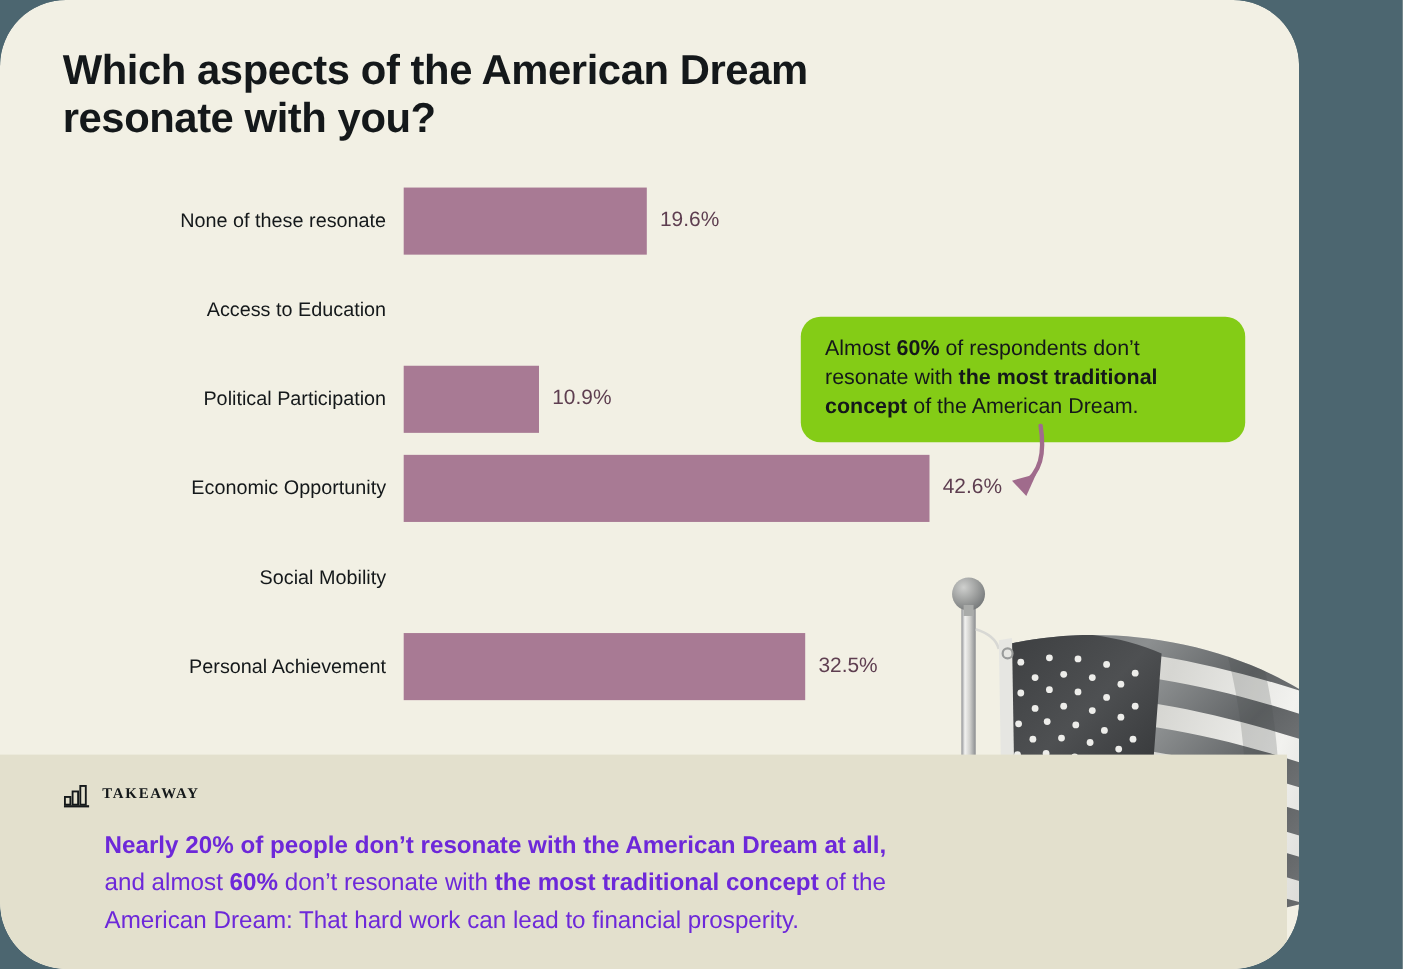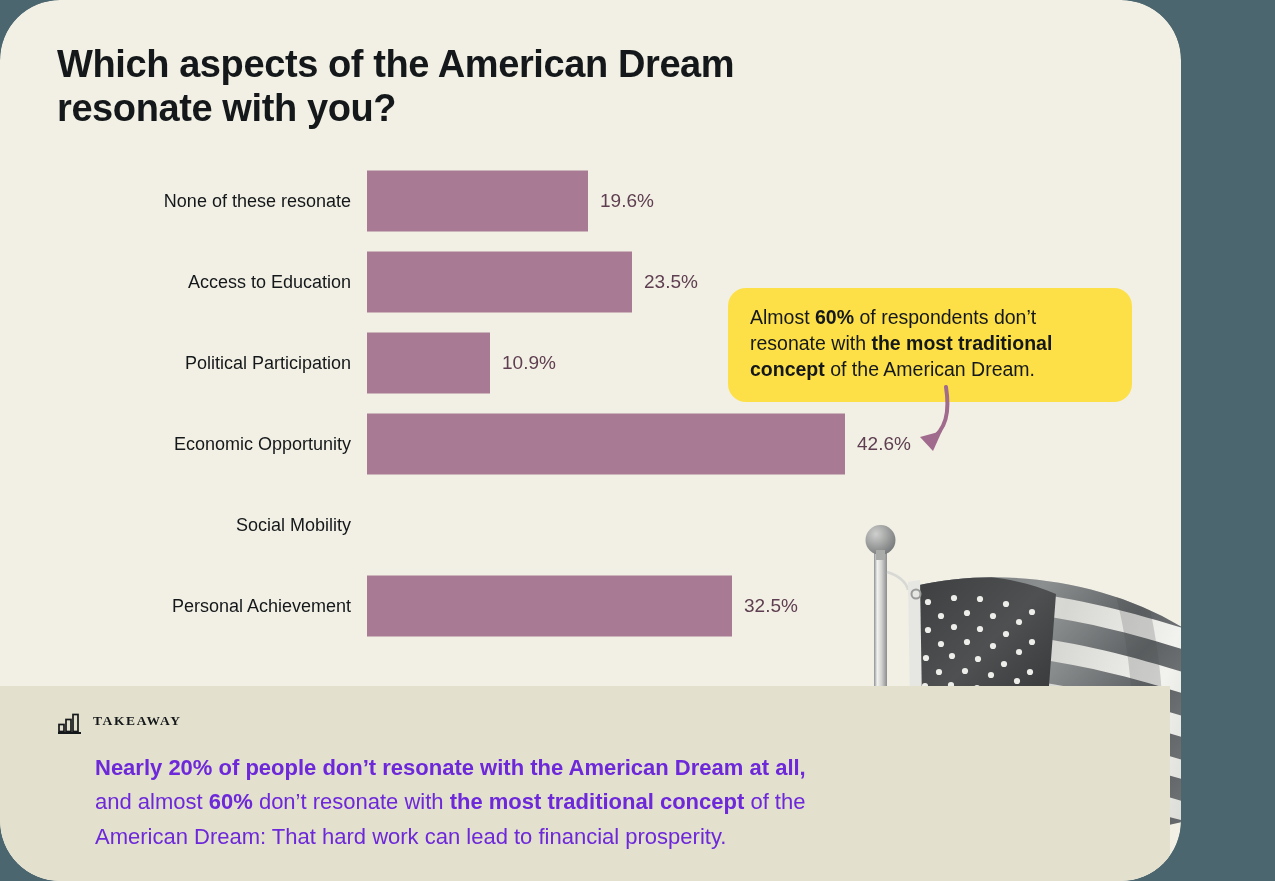--- a/index.html
+++ b/index.html
@@ -84,21 +84,21 @@
   }
 
   
   #callout {
     position: absolute;
     left: 728px;
     top: 288px;
     width: 404px;
     box-sizing: border-box;
     padding: 17px 22px 19px 22px;
-    background: #fde047;
+    background: #84cc16;
     border-radius: 18px;
     font-size: 19.5px;
     line-height: 1.33;
     color: #14181A;
   }
   #callout b { font-weight: bold; }
 
   #callout-arrow {
     position: absolute;
     left: 900px;
@@ -278,24 +278,20 @@
     <div class="row">
       <div class="row-label">None of these resonate</div>
       <div class="bar-wrap">
         <div class="bar" style="width:221px"></div>
         <div class="bar-value">19.6%</div>
       </div>
     </div>
 
     <div class="row">
       <div class="row-label">Access to Education</div>
-      <div class="bar-wrap">
-        <div class="bar" style="width:265px"></div>
-        <div class="bar-value">23.5%</div>
-      </div>
     </div>
 
     <div class="row">
       <div class="row-label">Political Participation</div>
       <div class="bar-wrap">
         <div class="bar" style="width:123px"></div>
         <div class="bar-value">10.9%</div>
       </div>
     </div>
 

